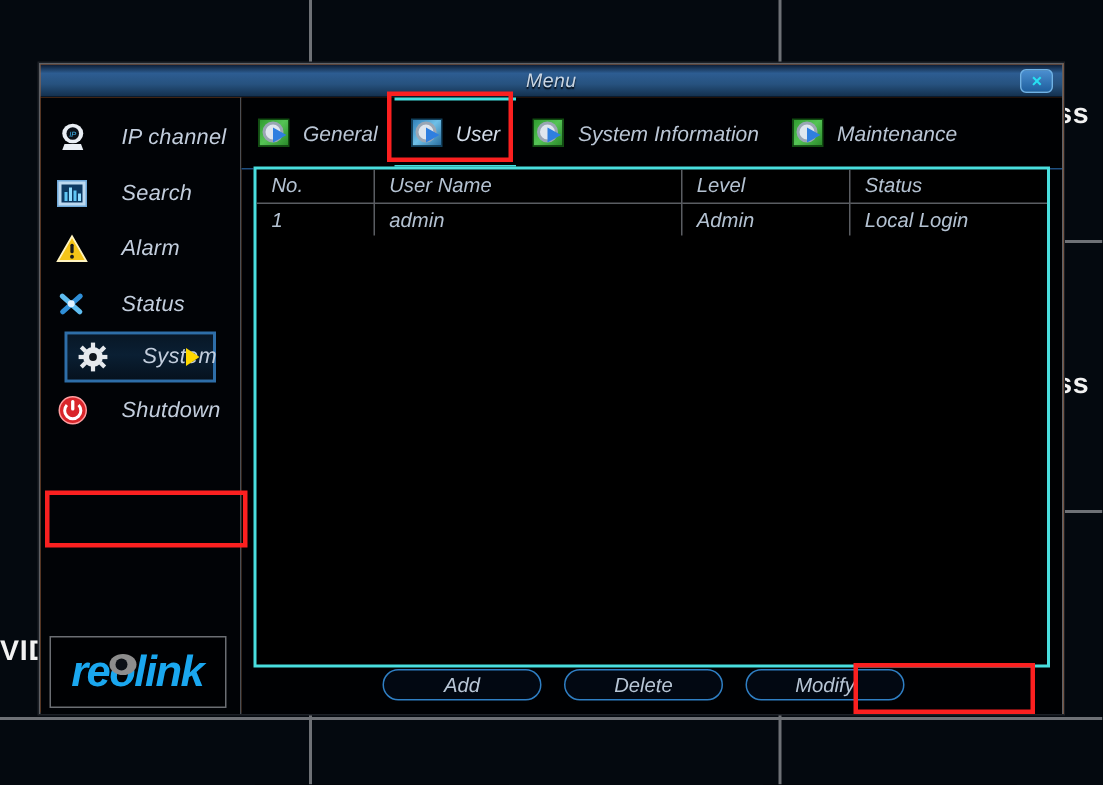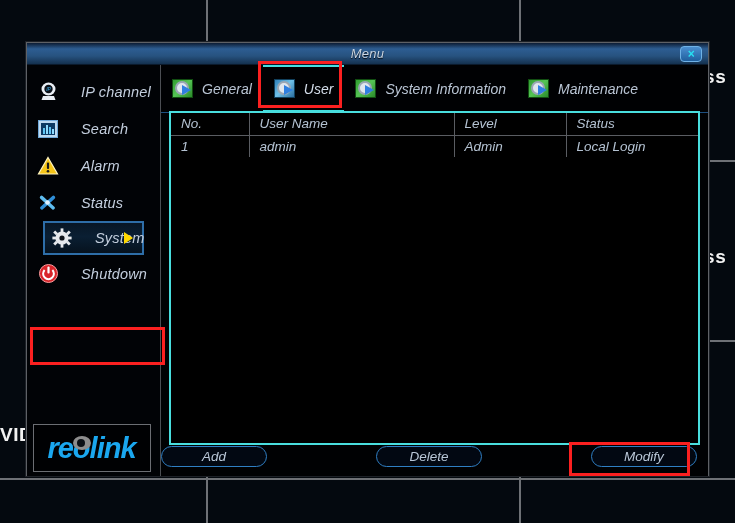--- a/index.html
+++ b/index.html
@@ -179,21 +179,21 @@
   }
   thead th { border-bottom: 1px solid #5a5d62; }
   th:last-child, td:last-child { border-right: none; }
   .col-no { width: 78px; }
   .col-name { width: 205px; }
   .col-level { width: 112px; }
 
   
   .btn-row {
     position: absolute; left: 0; right: 0; bottom: 9px;
-    display: flex; justify-content: space-between; gap: 15px;
+    display: flex; justify-content: center; gap: 15px;
     padding-right: 11px;
   }
   .pill {
     width: 106px; height: 21px;
     border: 1px solid #2f7fc4;
     border-radius: 11px;
     background: #020812;
     color: #b8c6d6; font-size: 13.5px;
     display: flex; align-items: center; justify-content: center;
     cursor: pointer;

